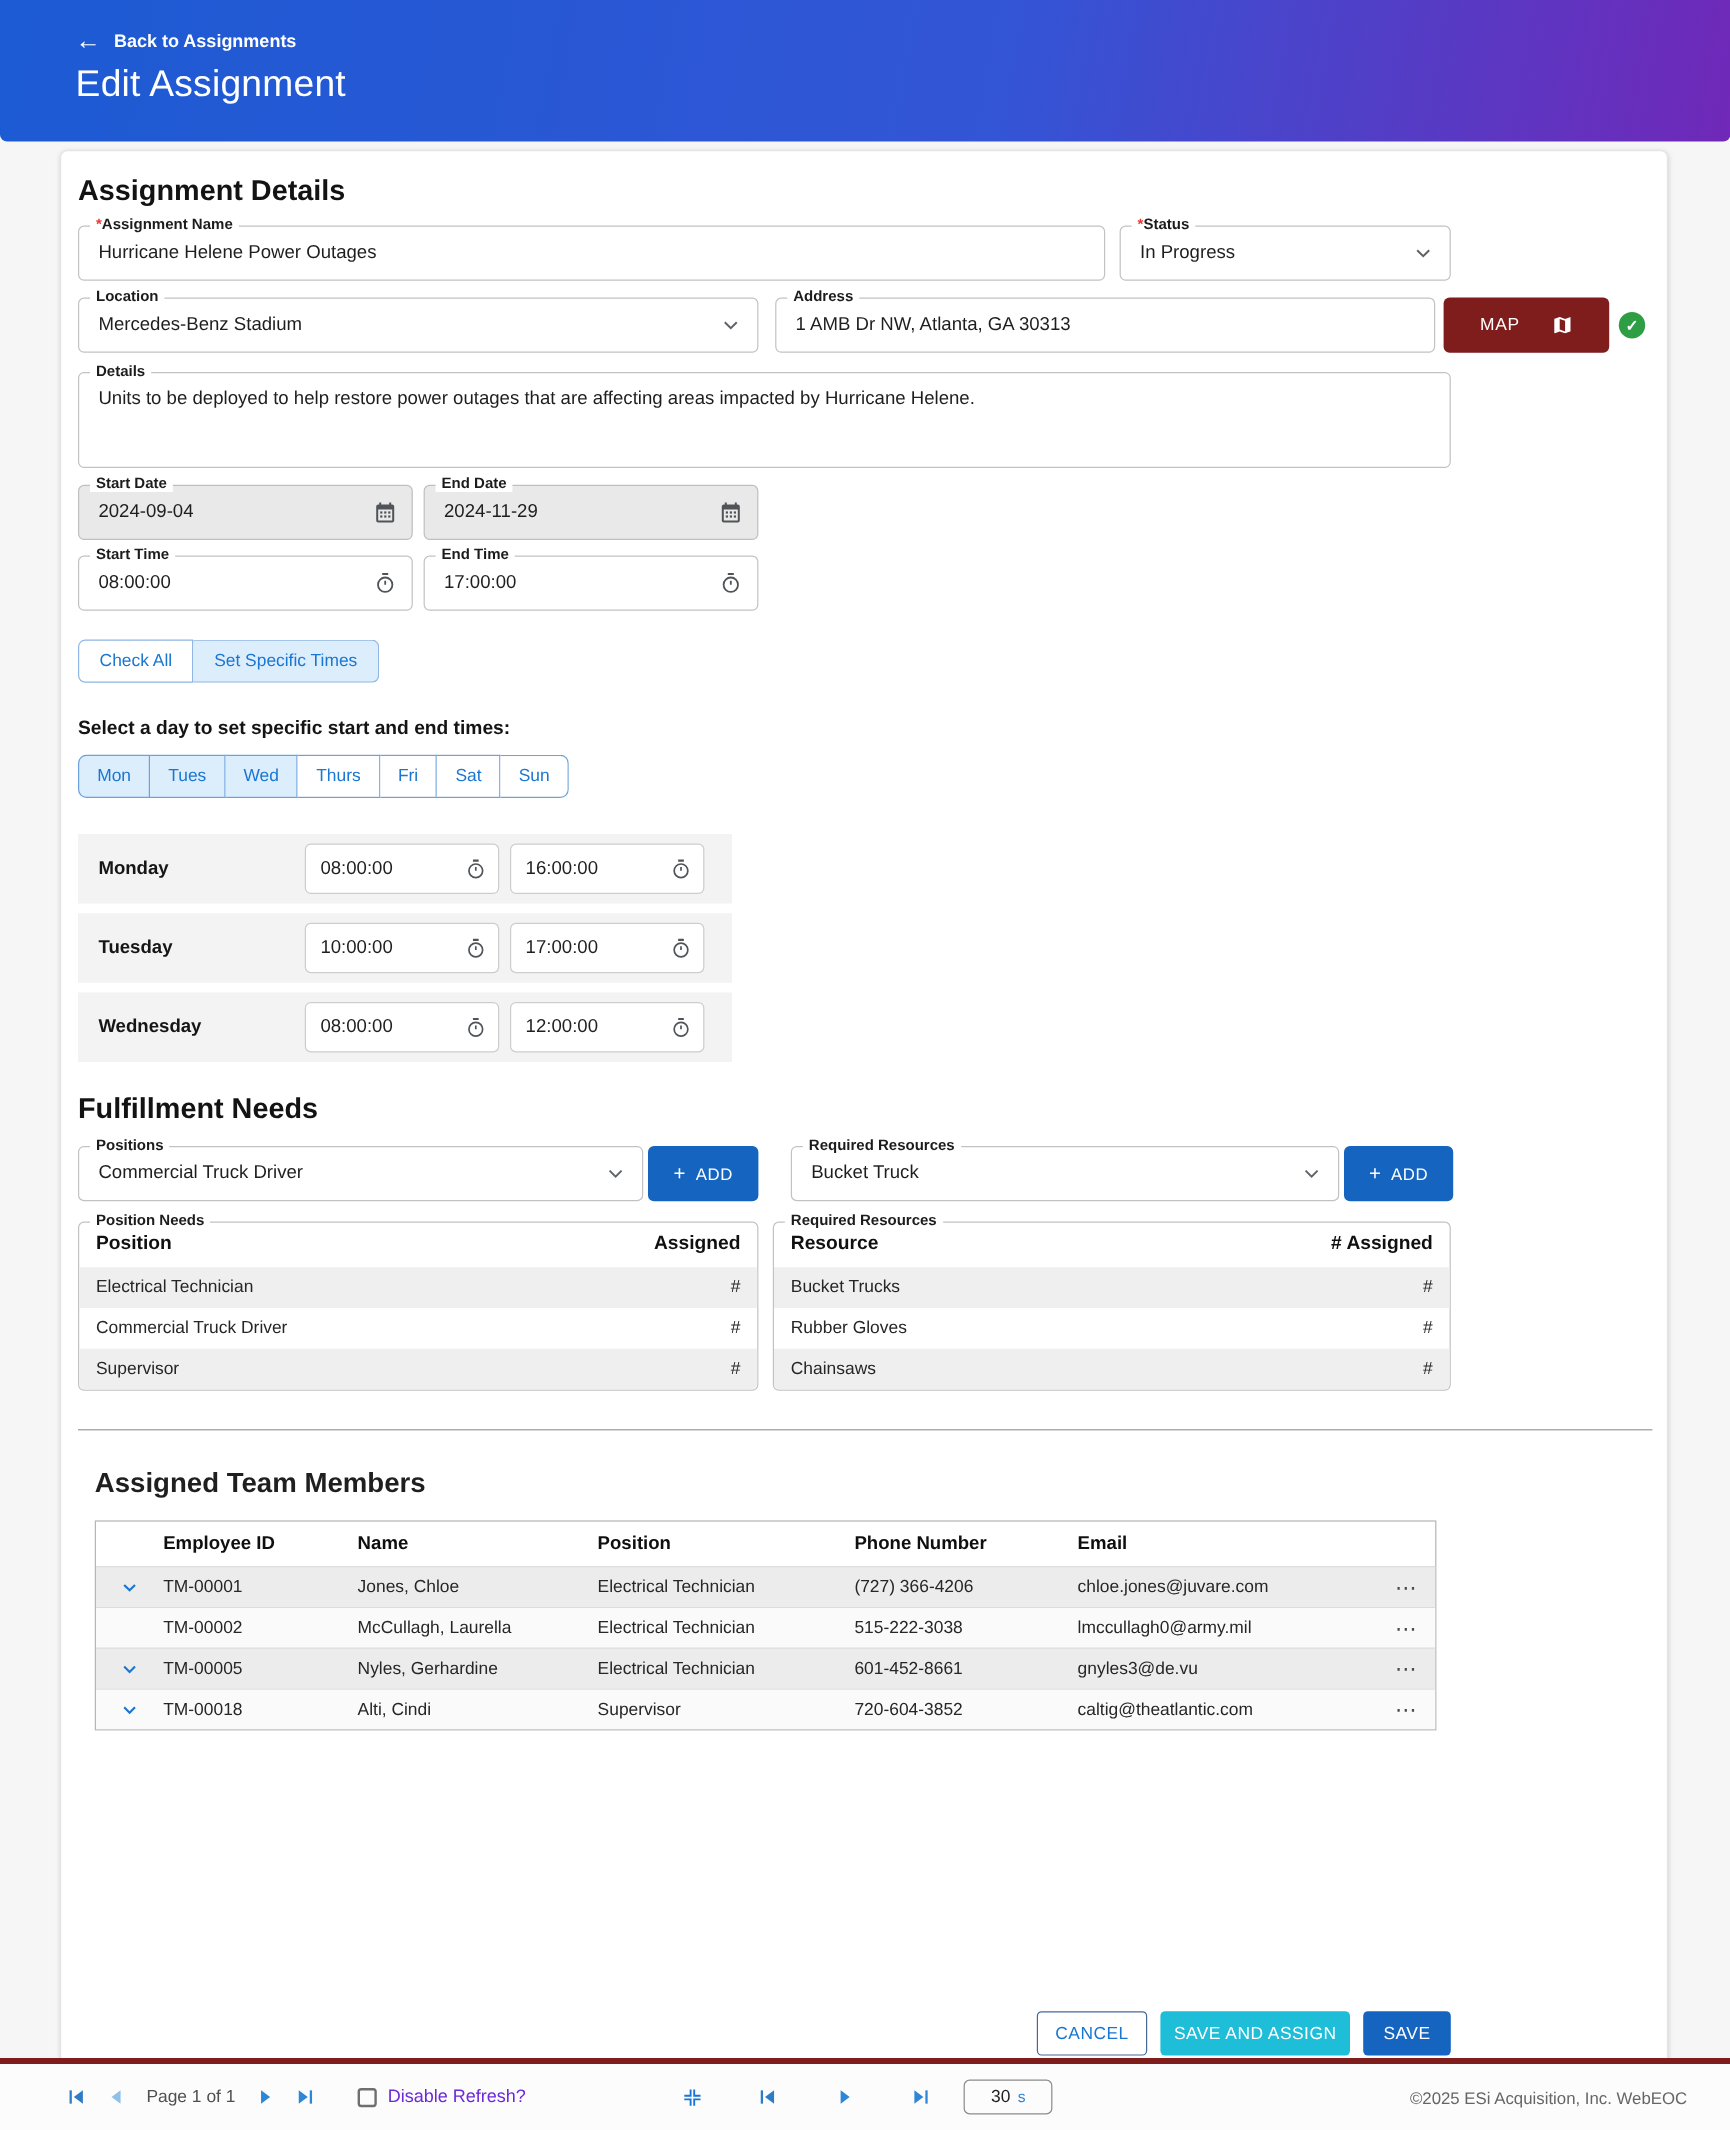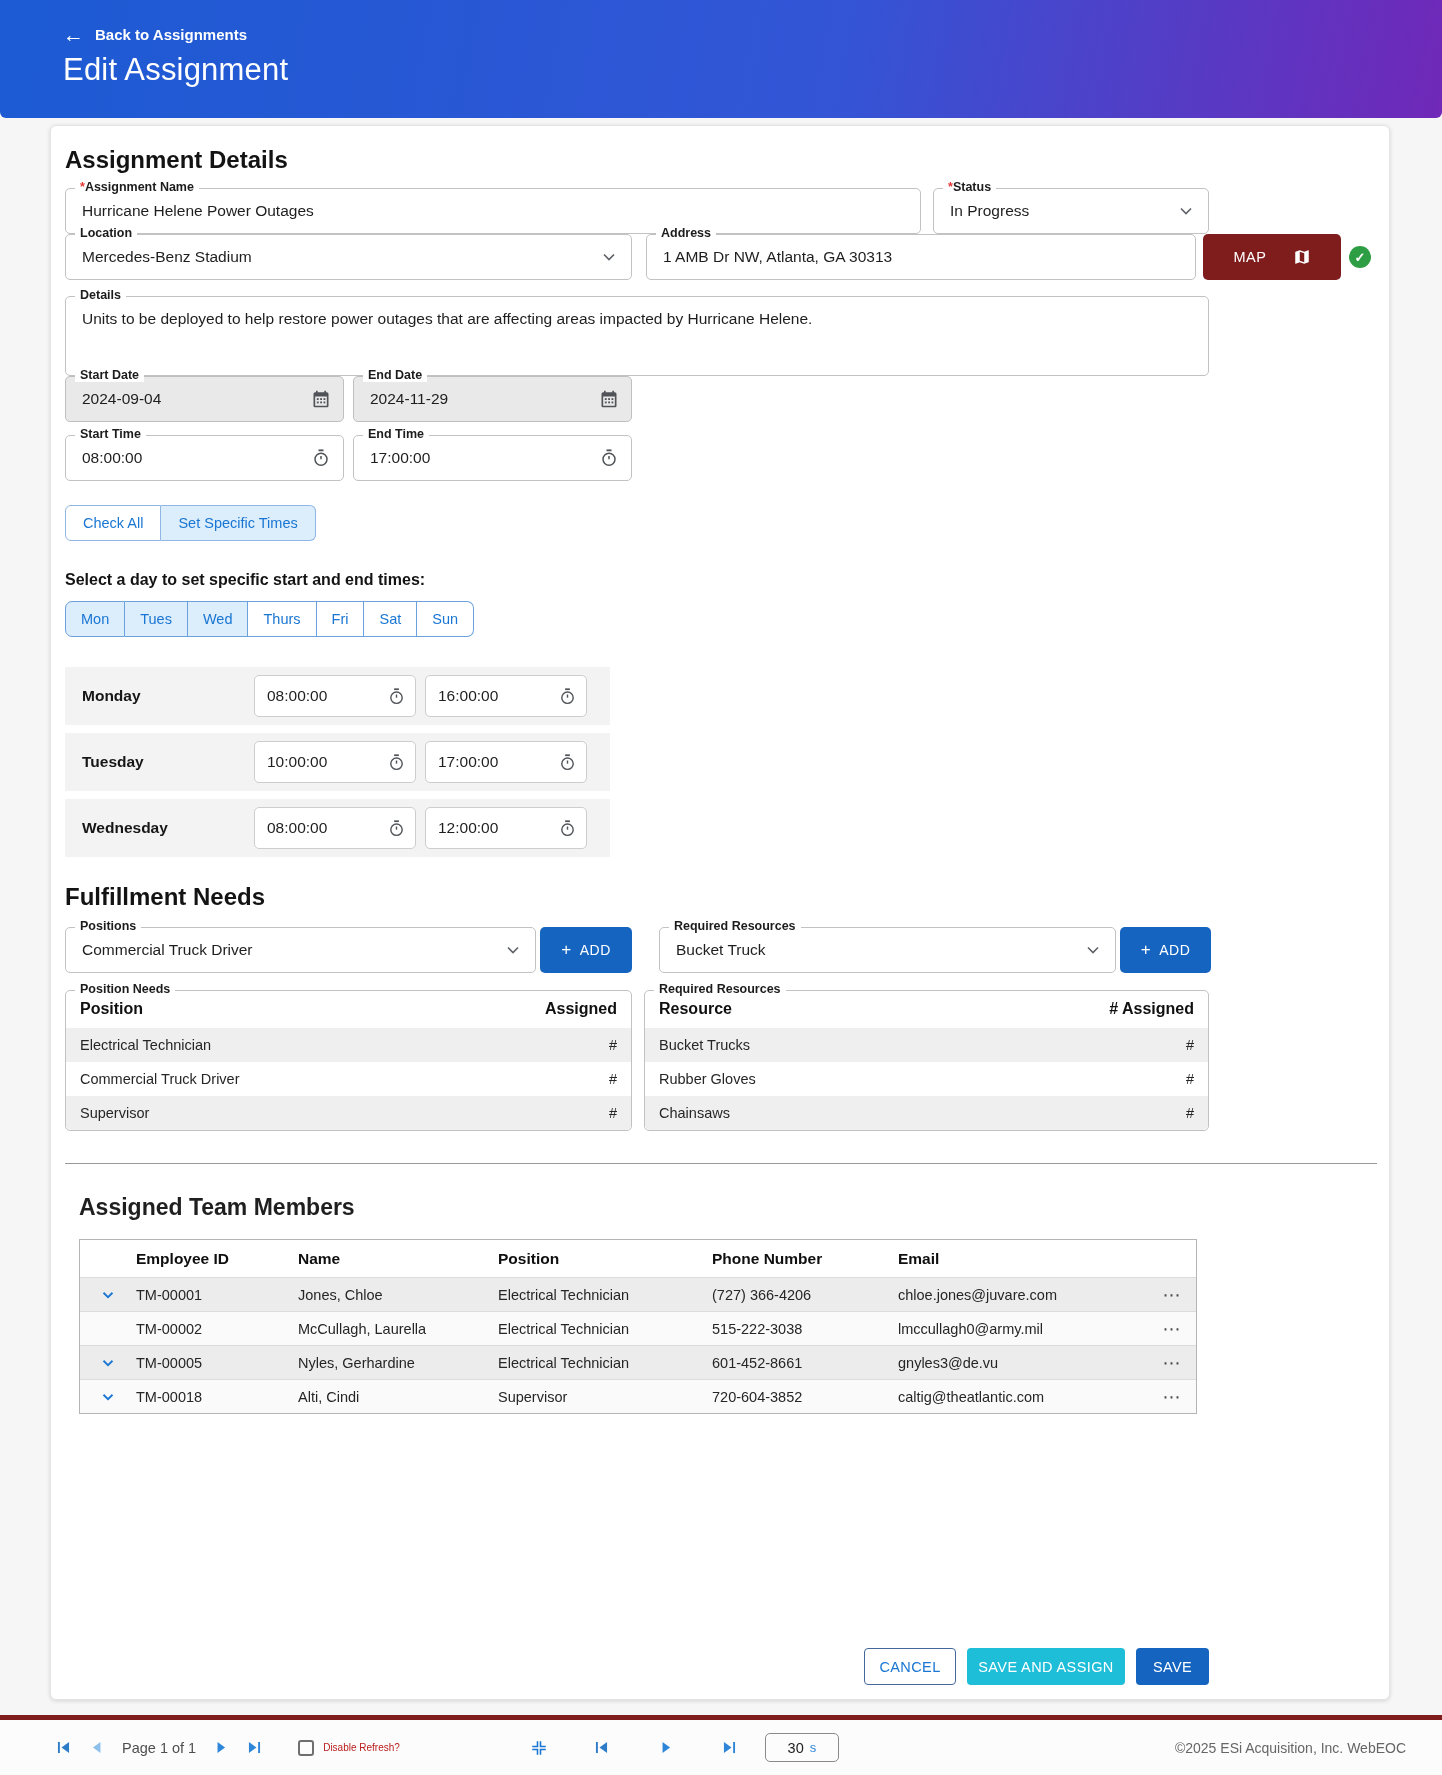--- a/index.html
+++ b/index.html
@@ -37,21 +37,21 @@
   .field-label {
     position:absolute; top:-9px; left:9px; background:#fff; padding:0 5px;
     font-size:12.5px; font-weight:700; color:#1c1c1c; white-space:nowrap;
   }
   .req { color:#e53935; }
   .field-value { font-size:15.5px; color:#1e1e1e; white-space:nowrap; }
   .field.disabled { background:#e9e9e9; border-color:#bfbfbf; }
   .icon-right { margin-left:auto; display:flex; align-items:center; }
   .field.textarea { height:80px; align-items:flex-start; padding-top:13px; }
 
-  .mb14 { } .mb16 { margin-bottom:16px; } .mb13 { margin-bottom:13px; }
+  .mb14 { margin-bottom:14px; } .mb16 { margin-bottom:16px; } .mb13 { margin-bottom:13px; }
 
   .map-btn {
     margin-left:7px; width:138px; height:46px; background:#7f1d1d; color:#fff;
     border:none; border-radius:5px; display:flex; align-items:center; justify-content:center;
     gap:26px; font-size:14.5px; letter-spacing:.6px; cursor:pointer;
   }
   .check-circle {
     margin-left:8px; align-self:center; width:22px; height:22px; border-radius:50%;
     background:#2e9e44; color:#fff; font-size:13px; font-weight:700;
     display:flex; align-items:center; justify-content:center;
@@ -133,21 +133,21 @@
 
   
   .footer-bar {
     position:absolute; left:0; right:0; bottom:0; height:60px;
     background:#fcfcfc; border-top:5px solid #7f1d1d;
     display:flex; align-items:center; padding:0 36px 0 54px;
   }
   .ficon { display:flex; cursor:pointer; }
   .page-text { font-size:14.5px; color:#4f4f4f; margin:0 16px; }
   .cb { width:16px; height:16px; border:2px solid #6f6f6f; border-radius:3px; margin-left:34px; cursor:pointer; }
-  .cb-label { font-size:10px; color:#b91c1c; margin-left:9px; }
+  .cb-label { font-size:15px; color:#6d28d9; margin-left:9px; }
   .interval-box {
     width:74px; height:29px; border:1.5px solid #8a8a8a; border-radius:5px; margin-left:26px;
     display:flex; align-items:center; justify-content:center; gap:6px; font-size:14.5px; cursor:text;
   }
   .interval-unit { color:#2e86d8; font-size:13px; }
   .copyright { margin-left:auto; font-size:14px; color:#666; }
   .ml14{margin-left:14px;} .ml44{margin-left:44px;} .ml46{margin-left:46px;} .ml130{margin-left:130px;}
 </style>
 </head>
 <body>

